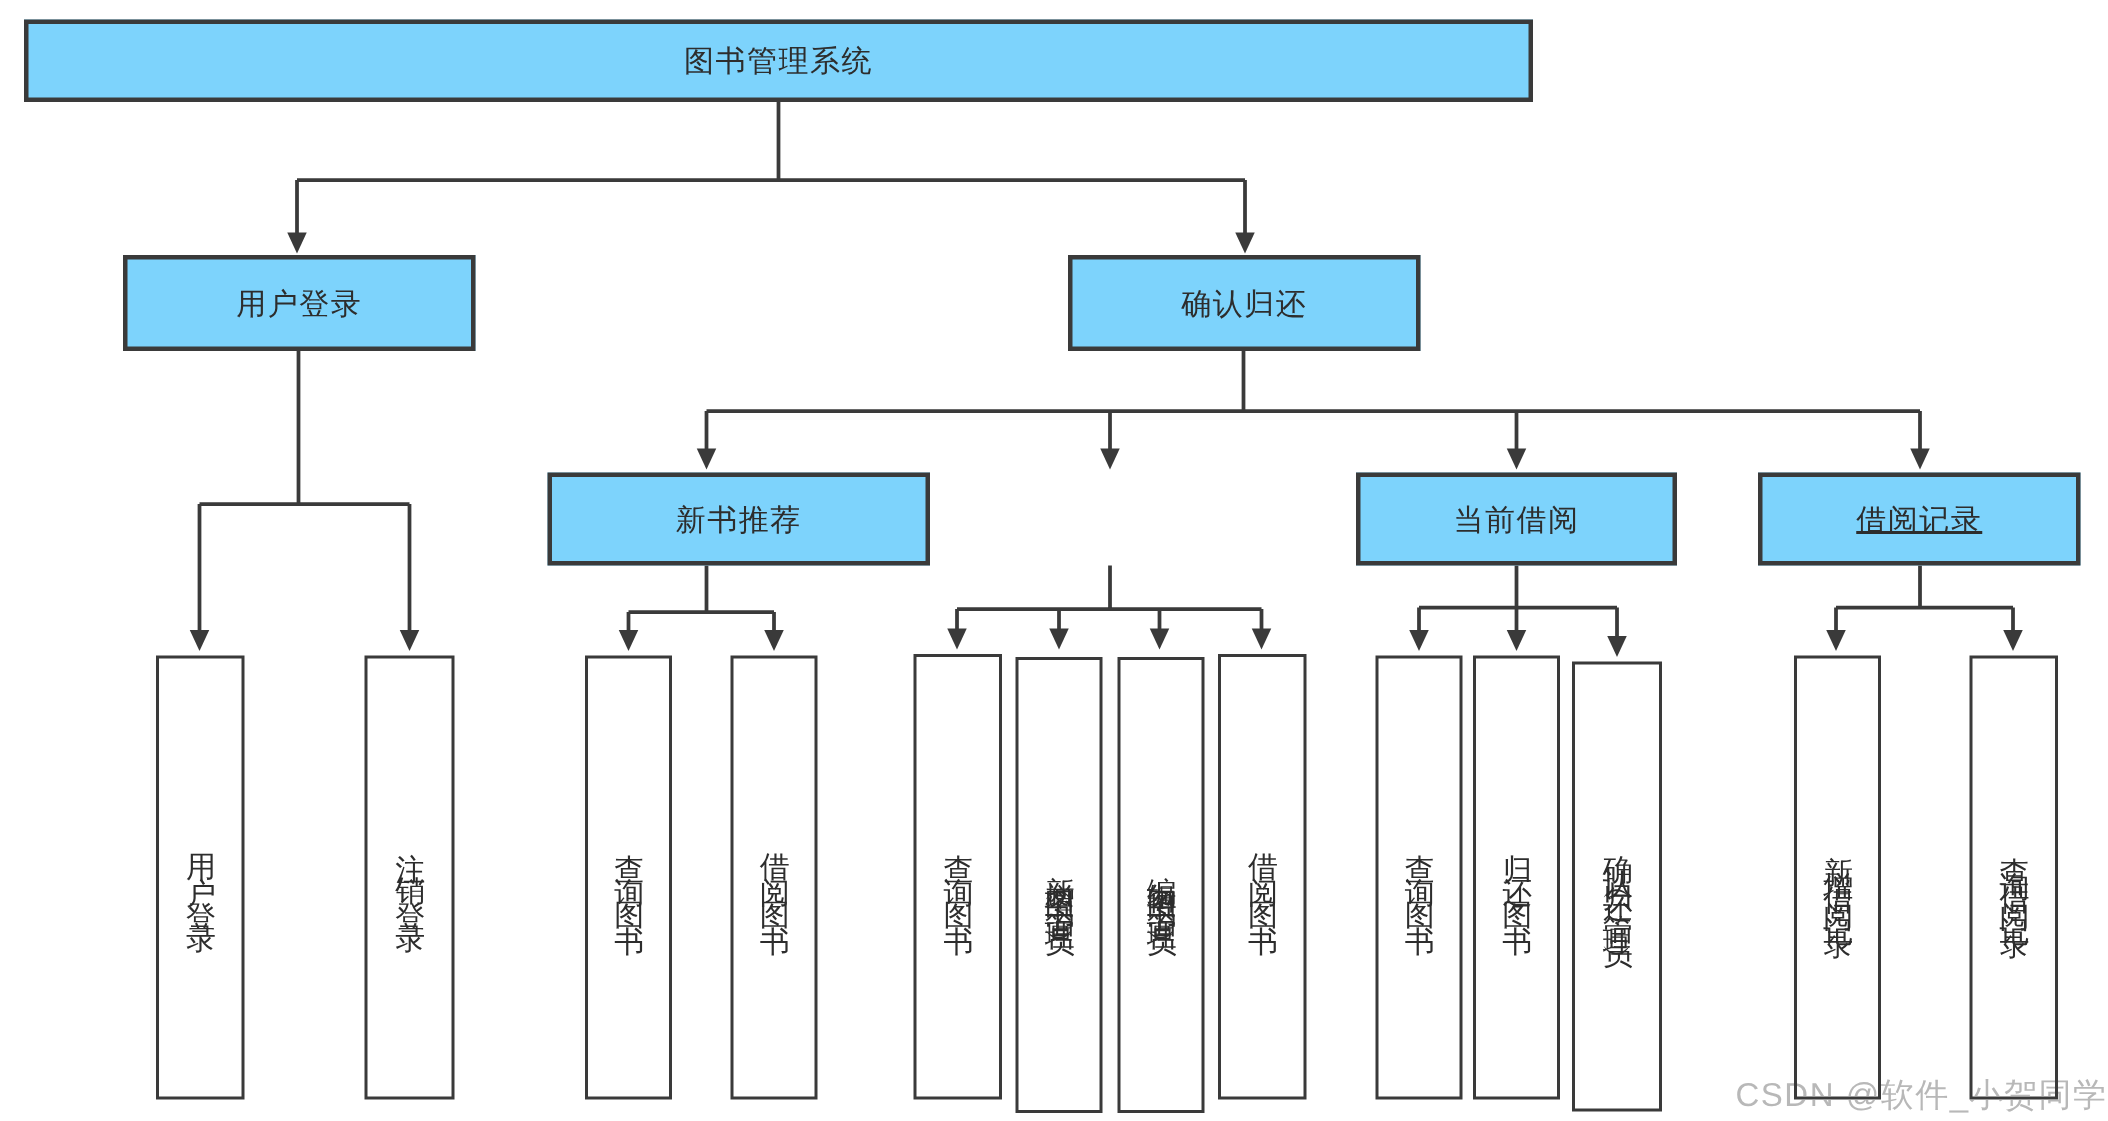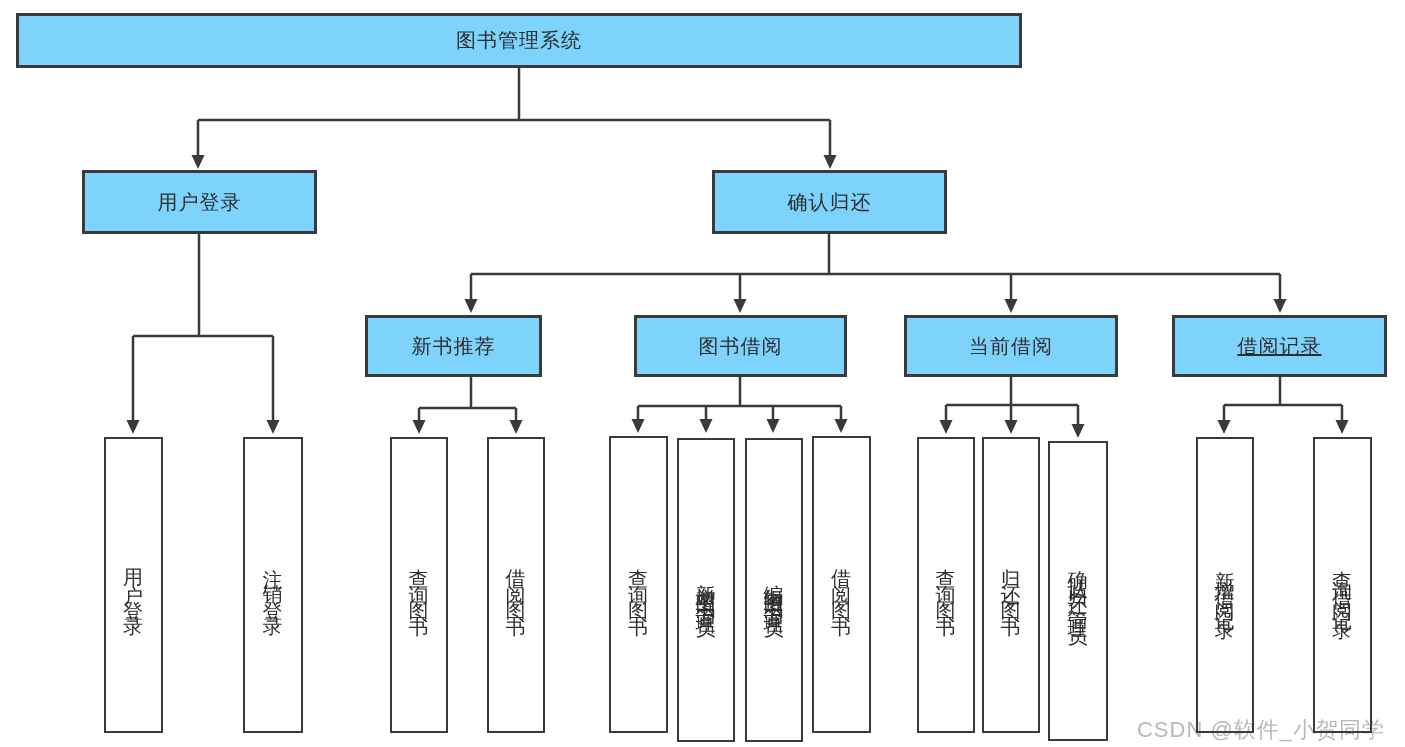--- a/index.html
+++ b/index.html
@@ -42,21 +42,21 @@
     writing-mode:vertical-rl;
     text-orientation:mixed;
     line-height:1;
   }
   .ls-short span{letter-spacing:16px;}
   .ls-med span{letter-spacing:10px;}
   .ls-long span{letter-spacing:8px;}
   .ls-xlong span{letter-spacing:5px;}
   .watermark{
     position:absolute;
-    right:20px;bottom:2px;
+    right:0;bottom:2px;
     font-size:22px;
     color:var(--wm);
     letter-spacing:1px;
     z-index:3;
     mix-blend-mode:darken;
     white-space:nowrap;
   }
 </style>
 </head>
 <body>
@@ -101,22 +101,21 @@
       <path d="M1217.5 420 H1230.5 L1224 434 Z"></path>
       <path d="M1335.5 420 H1348.5 L1342 434 Z"></path>
     </g>
   </svg>
 
   <div class="node" style="left:16px;top:13px;width:1006px;height:55px;">图书管理系统</div>
 
   <div class="node" style="left:82px;top:170px;width:235px;height:64px;">用户登录</div>
   <div class="node" style="left:712px;top:170px;width:235px;height:64px;">确认归还</div>
 
-  <div class="node" style="left:365px;top:315px;width:177px;height:62px;">新书推荐</div>
-  <div class="node" style="left:634px;top:315px;width:213px;height:62px;">图书借阅</div>
+  <div class="node" style="left:365px;top:315px;width:255px;height:62px;">新书推荐</div>
   <div class="node" style="left:904px;top:315px;width:214px;height:62px;text-align:right;">当前借阅</div>
   <div class="node" style="left:1172px;top:315px;width:215px;height:62px;text-decoration:underline;">借阅记录</div>
 
   <div class="leaf ls-short" style="left:104px;top:437px;width:59px;height:296px;">
     <span>用户登录</span>
   </div>
   <div class="leaf ls-short" style="left:243px;top:437px;width:60px;height:296px;">
     <span>注销登录</span>
   </div>
 

